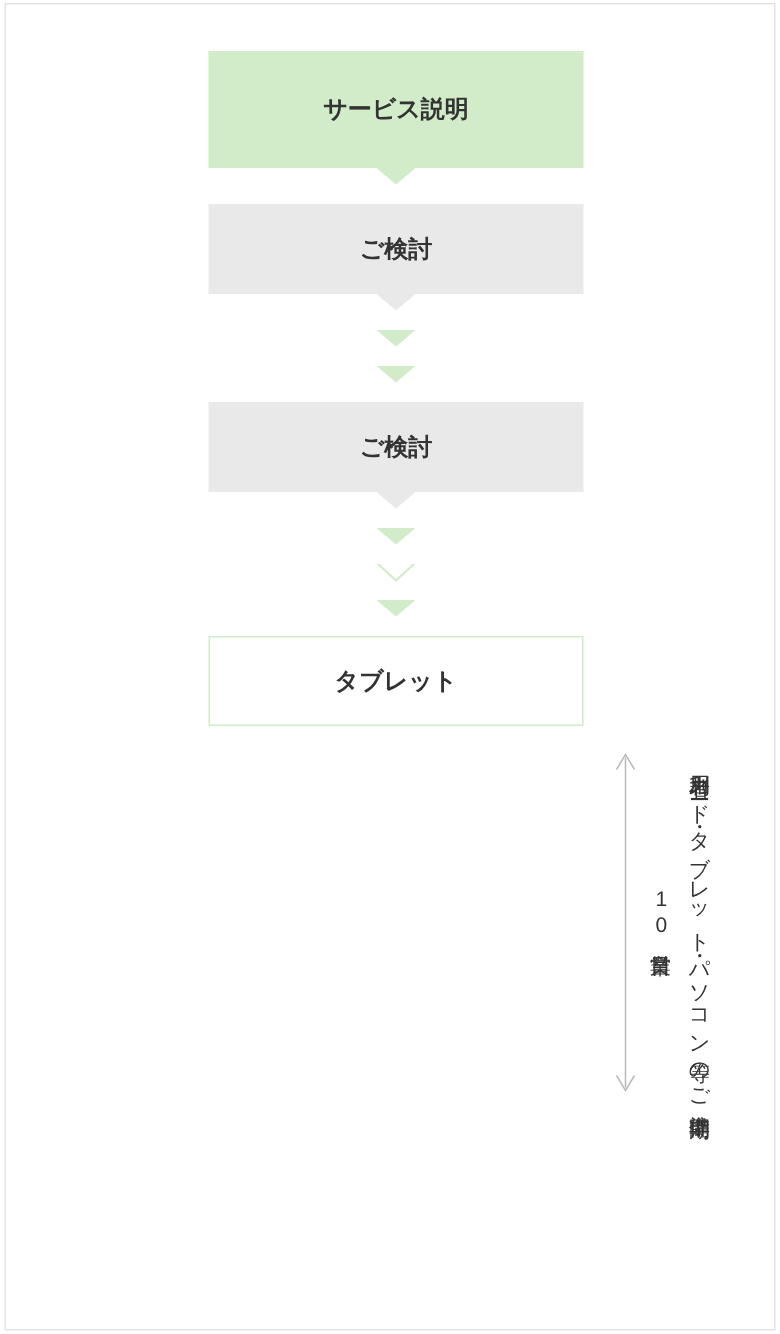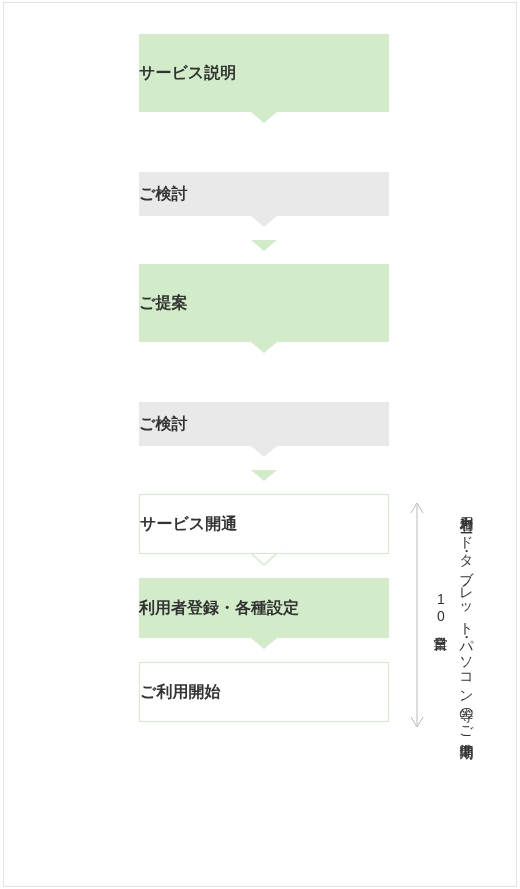--- a/index.html
+++ b/index.html
@@ -21,20 +21,21 @@
     position: absolute;
     left: 135px;
     top: 31px;
     width: 250px;
   }
   .step {
     position: relative;
     width: 250px;
     display: flex;
     align-items: center;
+    justify-content: center;
     font-size: 16px;
     font-weight: 700;
     color: #333333;
     text-align: center;
   }
   .step.green { background: #d2ecc9; }
   .step.gray  { background: #e9e9e9; }
   .step.white { background: #ffffff; border: 1px solid #d2ecc9; }
   .connector {
     position: relative;
@@ -62,21 +63,21 @@
     top: 0;
     transform: translateX(-50%);
     width: 0;
     height: 0;
     border-left: 11px solid transparent;
     border-right: 11px solid transparent;
     border-top: 10px solid #ffffff;
   }
   
   .h-large { height: 78px; }
-  .h-small { height: 44px; margin-top: 36px; }
+  .h-small { height: 60px; }
   .h-mid   { height: 60px; }
 
   
   .side {
     position: absolute;
     left: 403px;
     top: 496px;
     width: 110px;
     height: 265px;
   }
@@ -120,55 +121,46 @@
       <span>ご検討</span>
     </div>
     <div class="connector">
       <div class="tri gray"></div>
     </div>
 
     <div class="connector">
       <div class="tri green"></div>
     </div>
 
-    <div class="step green h-large">
-      <span>ご提案</span>
-    </div>
     <div class="connector">
       <div class="tri green"></div>
     </div>
 
     <div class="step gray h-small">
       <span>ご検討</span>
     </div>
     <div class="connector">
       <div class="tri gray"></div>
     </div>
 
     <div class="connector">
       <div class="tri green"></div>
     </div>
 
-    <div class="step white h-mid">
-      <span>サービス開通</span>
-    </div>
     <div class="connector">
       <div class="tri white-outline"></div>
       <div class="tri white-inner"></div>
     </div>
 
-    <div class="step green h-mid">
-      <span>利用者登録・各種設定</span>
-    </div>
     <div class="connector">
       <div class="tri green"></div>
     </div>
 
     <div class="step white h-mid">
-      <span>ご利用開始</span>
+      <span>タブレット</span>
     </div>
 
   </div>
 
   <div class="side">
     <svg width="20" height="232" viewBox="0 0 20 232">
       <line x1="10" y1="6" x2="10" y2="226" stroke="#b9b9b9" stroke-width="1"></line>
       <polyline points="4,14 10,4 16,14" fill="none" stroke="#b9b9b9" stroke-width="1"></polyline>
       <polyline points="4,218 10,228 16,218" fill="none" stroke="#b9b9b9" stroke-width="1"></polyline>
     </svg>

